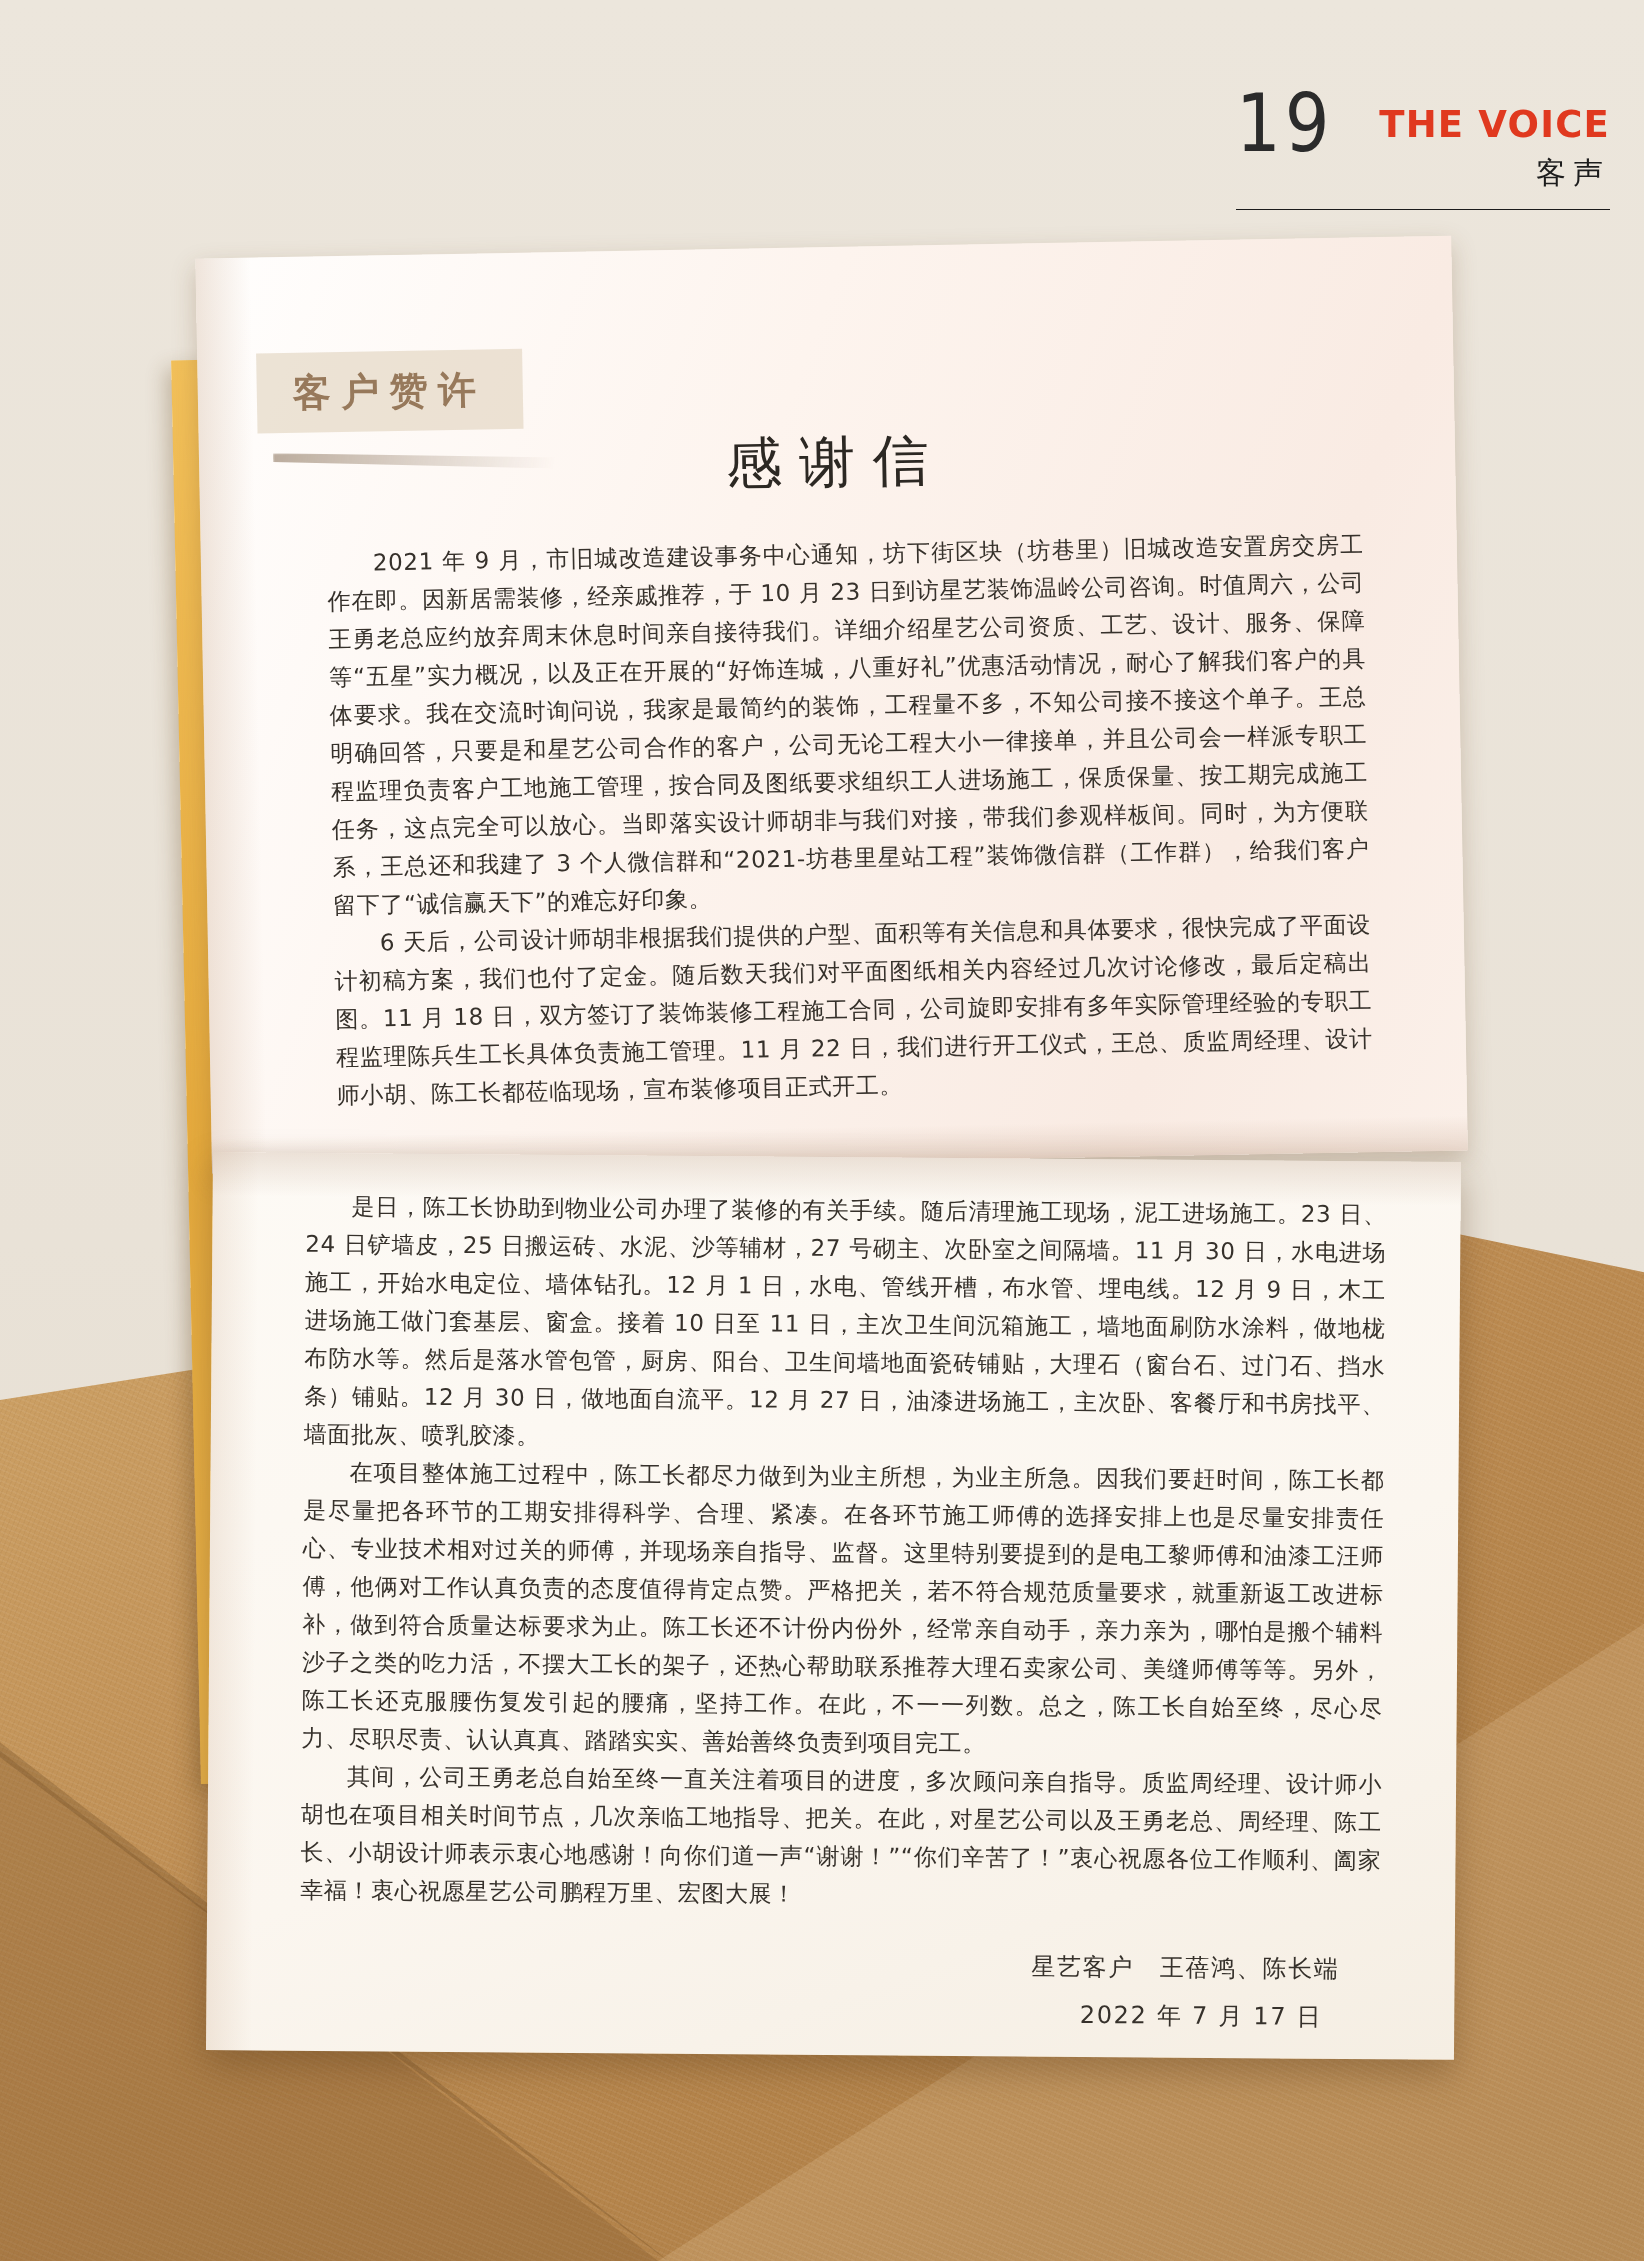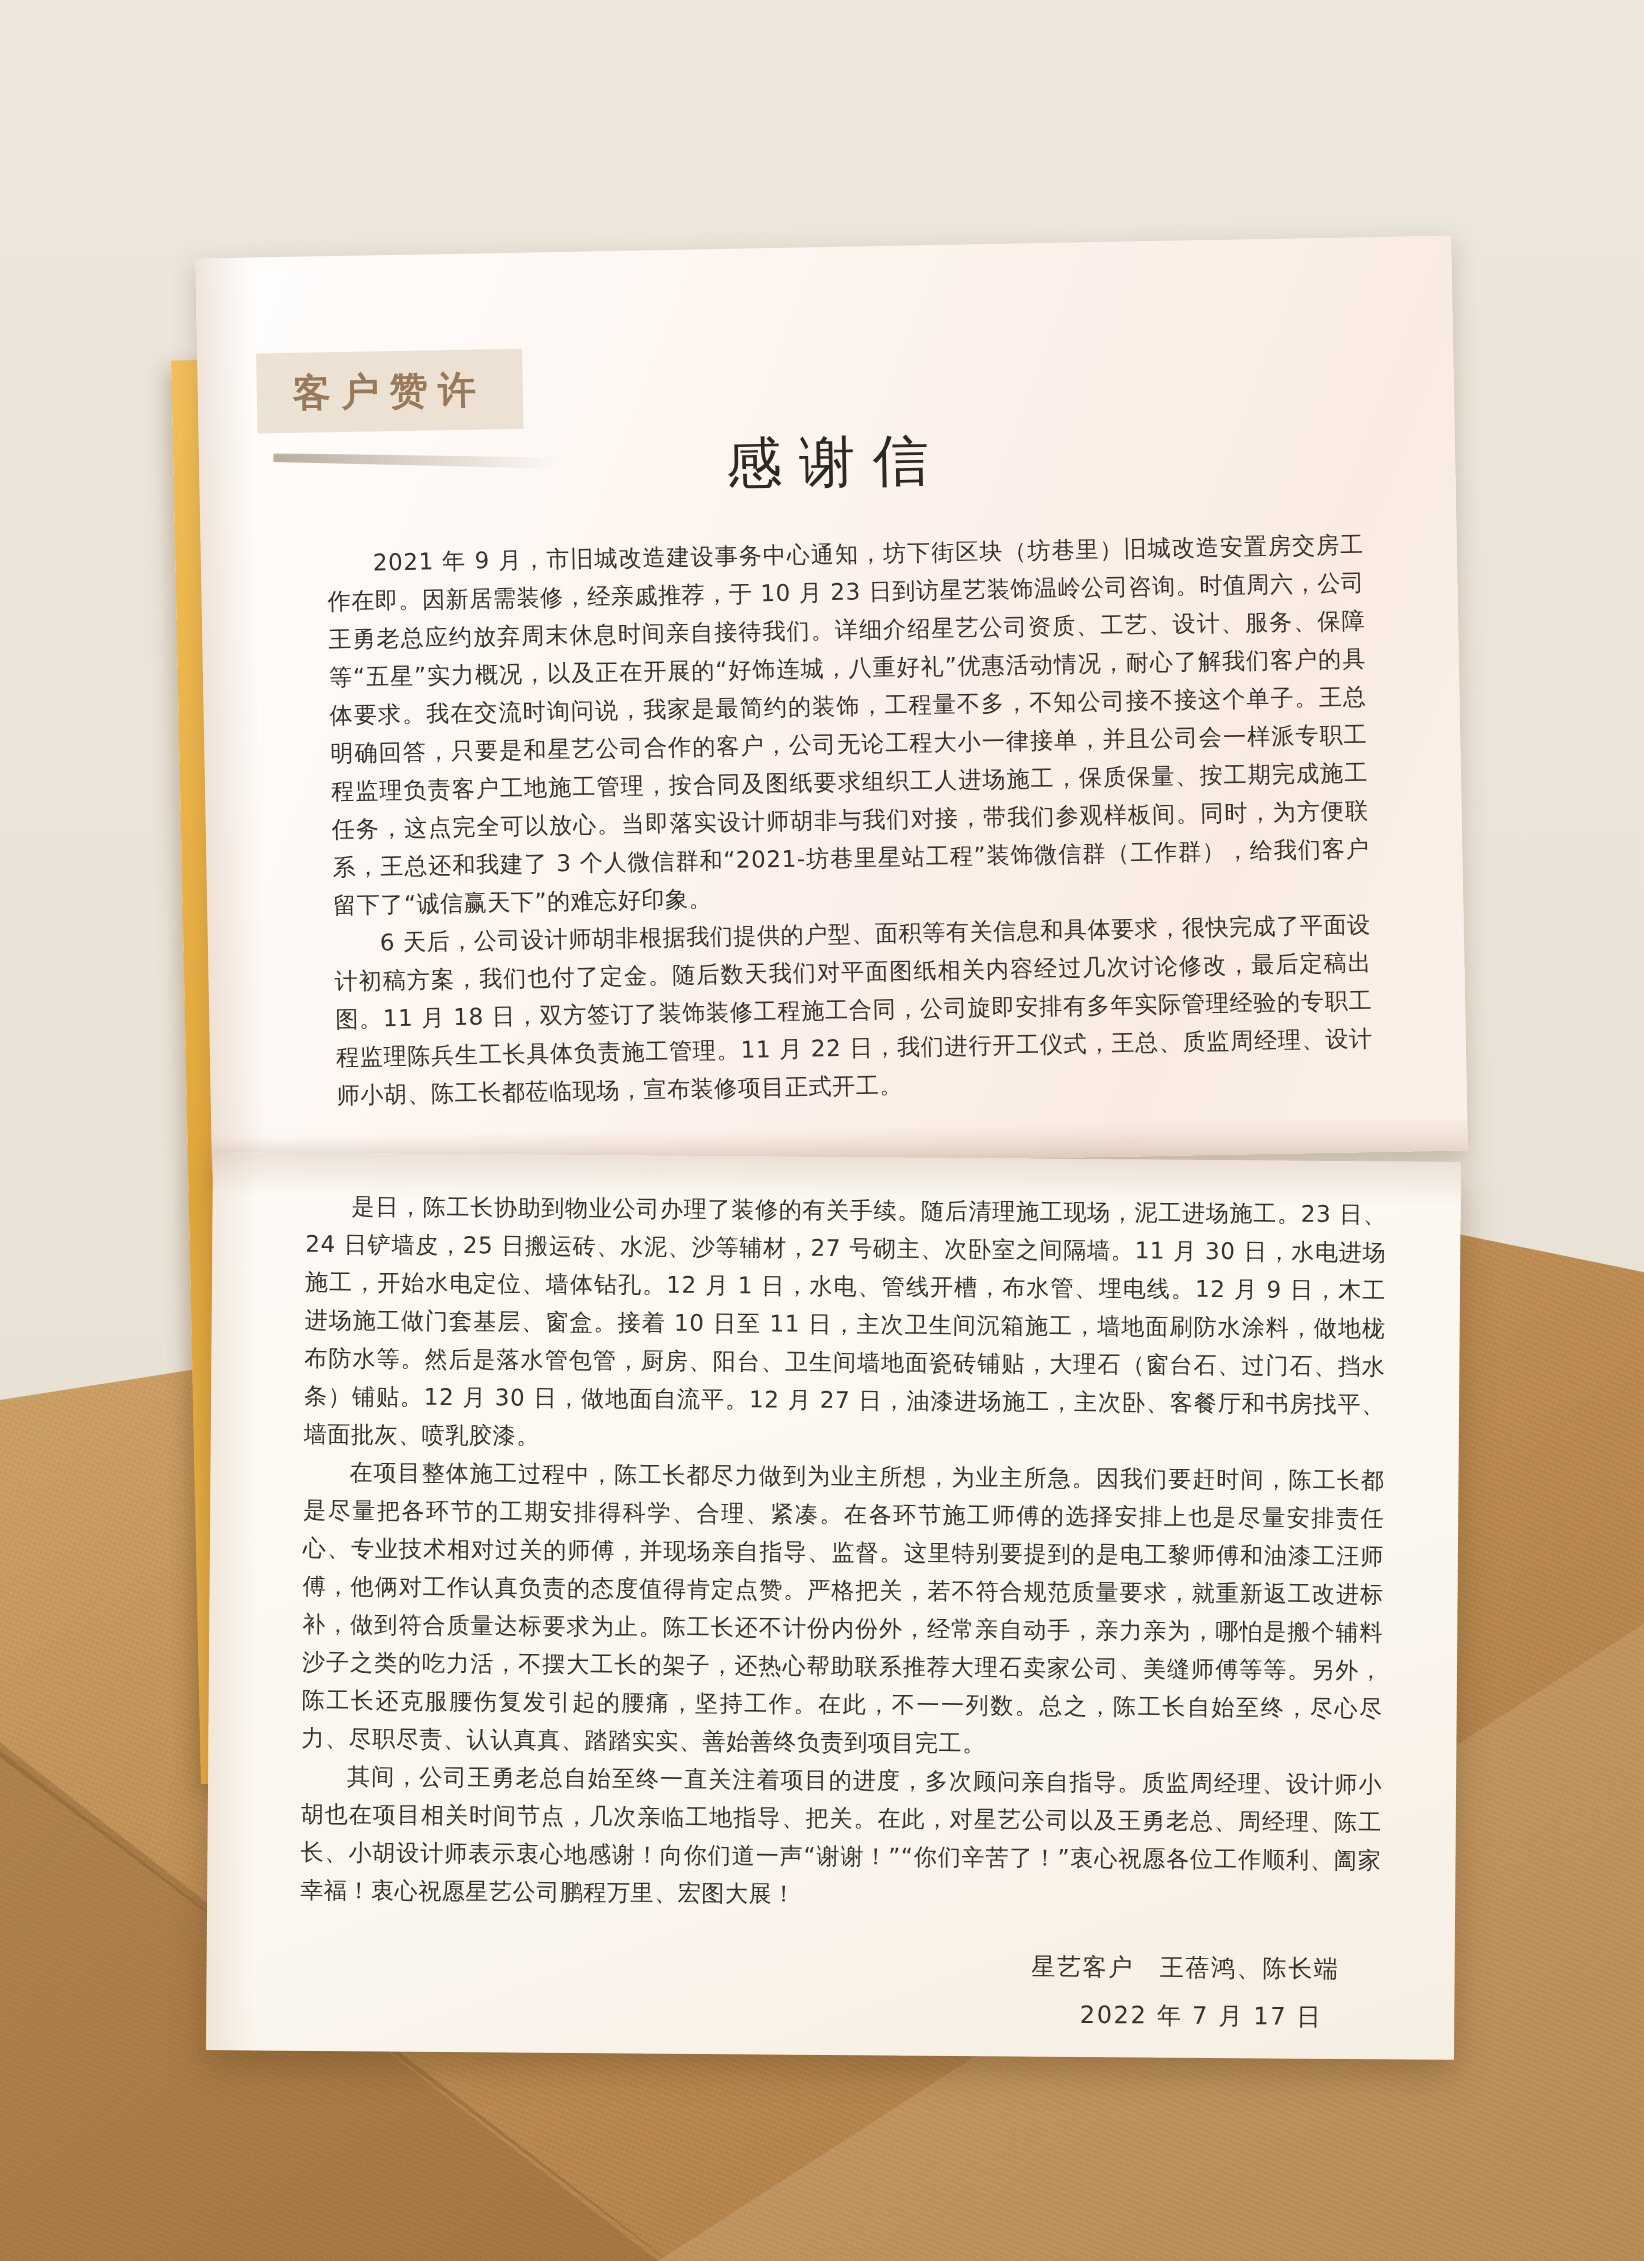--- a/index.html
+++ b/index.html
@@ -99,20 +99,30 @@
   <div class="envelope">
     <div class="env-tex"></div>
     <div class="env-shade-light"></div>
     <div class="env-shade-dark"></div>
     <div class="env-crease"></div>
   </div>
 
   <div class="back-paper"></div>
   <div class="gold-folder"></div>
 
+  <div class="header">
+    <div class="header-row">
+      <div class="page-num">19</div>
+      <div class="brand-col">
+        <div class="brand">THE VOICE</div>
+        <div class="brand-cn">客声</div>
+      </div>
+    </div>
+    <hr class="header-rule">
+  </div>
 
   <div class="fold1">
     <div class="tab">
       <span class="tab-label">客户赞许</span>
     </div>
     <div class="tab-shadow"></div>
 
     <h1 class="letter-title">感谢信</h1>
     <div class="f1-body">
       <p class="para">2021 年 9 月，市旧城改造建设事务中心通知，坊下街区块（坊巷里）旧城改造安置房交房工作在即。因新居需装修，经亲戚推荐，于 10 月 23 日到访星艺装饰温岭公司咨询。时值周六，公司王勇老总应约放弃周末休息时间亲自接待我们。详细介绍星艺公司资质、工艺、设计、服务、保障等“五星”实力概况，以及正在开展的“好饰连城，八重好礼”优惠活动情况，耐心了解我们客户的具体要求。我在交流时询问说，我家是最简约的装饰，工程量不多，不知公司接不接这个单子。王总明确回答，只要是和星艺公司合作的客户，公司无论工程大小一律接单，并且公司会一样派专职工程监理负责客户工地施工管理，按合同及图纸要求组织工人进场施工，保质保量、按工期完成施工任务，这点完全可以放心。当即落实设计师胡非与我们对接，带我们参观样板间。同时，为方便联系，王总还和我建了 3 个人微信群和“2021-坊巷里星站工程”装饰微信群（工作群），给我们客户留下了“诚信赢天下”的难忘好印象。</p>

